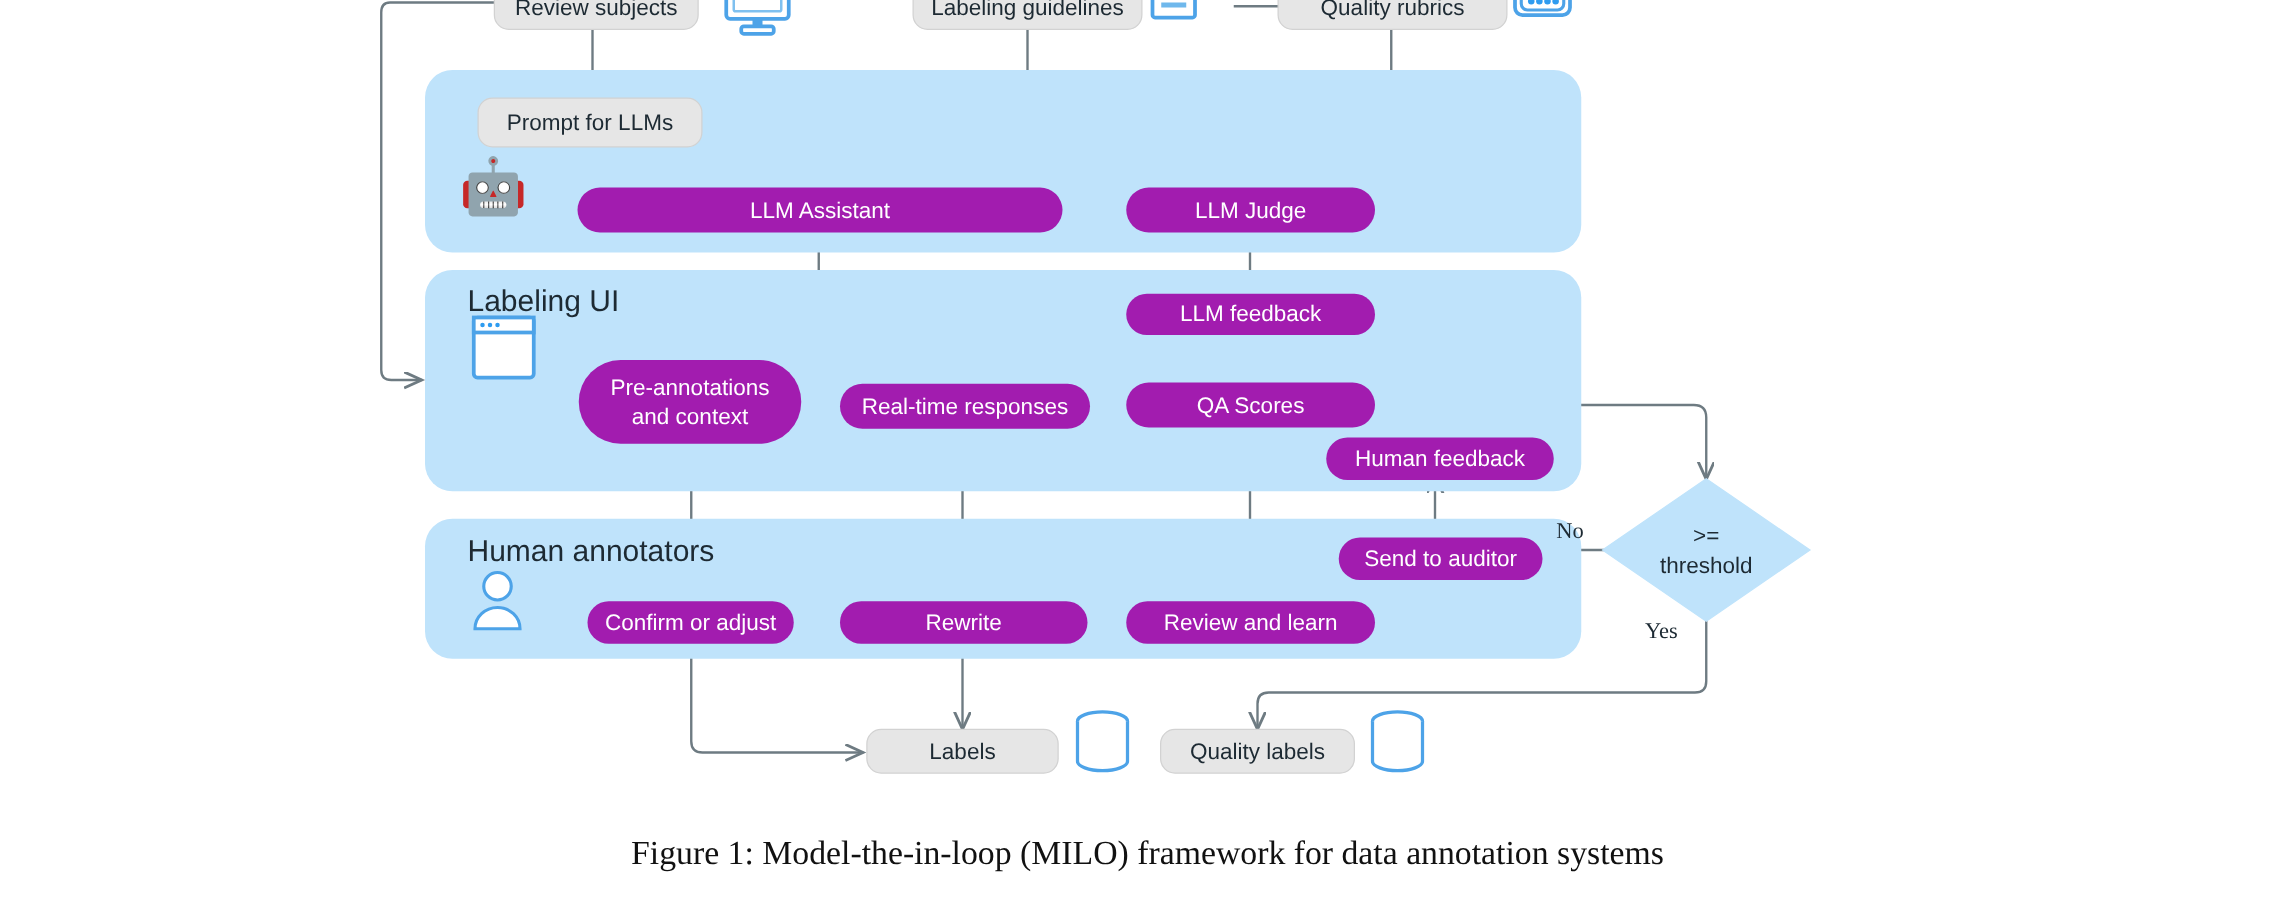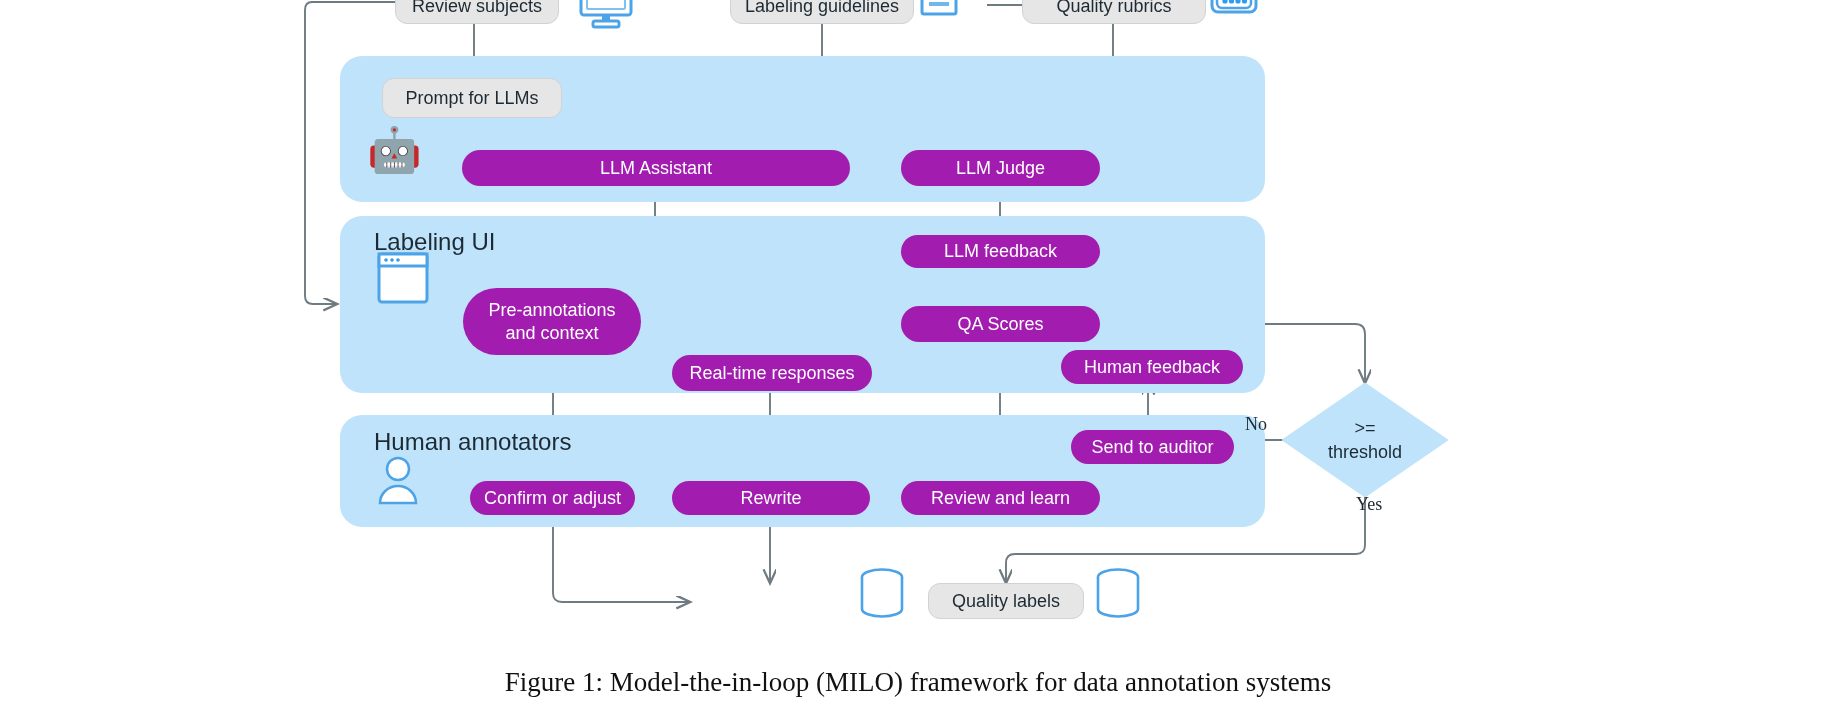--- a/index.html
+++ b/index.html
@@ -220,21 +220,21 @@
         <circle cx="15" cy="8" r="1.8" fill="#2f9cf0"></circle>
         <circle cx="21" cy="8" r="1.8" fill="#2f9cf0"></circle>
       </svg>
     </span>
 
     <div class="node pill-blue two-line" style="left:463px;top:288px;width:178px;height:67px;border-radius:34px;">
       <span>Pre-annotations</span>
       <span>and context</span>
     </div>
 
-    <div class="node pill-blue round" style="left:672px;top:307px;width:200px;height:36px;margin-top:48px;">
+    <div class="node pill-blue round" style="left:672px;top:307px;width:200px;height:36px;">
       <span>Real-time responses</span>
     </div>
 
     <div class="node pill-blue round" style="left:901px;top:235px;width:199px;height:33px;">
       <span>LLM feedback</span>
     </div>
 
     <div class="node pill-blue round" style="left:1061px;top:350px;width:182px;height:34px;">
       <span>Human feedback</span>
     </div>
@@ -274,22 +274,25 @@
       <svg viewBox="0 0 168 116" width="168" height="116">
         <polygon points="84,1 167,58 84,115 1,58" fill="#bfe3fb" stroke="#bfe3fb" stroke-width="1"></polygon>
       </svg>
       <div class="diamond-text">
         <span>&gt;=</span>
         <span>threshold</span>
       </div>
     </div>
 
     <span class="edge-label" style="left:1245px;top:414px;">No</span>
-    <span class="edge-label" style="left:1316px;top:494px;margin-left:40px;">Yes</span>
-
+    <span class="edge-label" style="left:1316px;top:494px;">Yes</span>
+
+    <div class="node pill-grey" style="left:693px;top:583px;width:154px;height:36px;">
+      <span>Labels</span>
+    </div>
 
     <span class="icon" style="left:858px;top:565px;width:48px;height:56px;">
       <svg viewBox="0 0 48 56" width="48" height="56">
         <ellipse cx="24" cy="12" rx="20" ry="7.5" fill="#ffffff" stroke="#4da3e8" stroke-width="2.6"></ellipse>
         <path d="M4,12 L4,44 a20,7.5 0 0 0 40,0 L44,12" fill="#ffffff" stroke="#4da3e8" stroke-width="2.6"></path>
       </svg>
     </span>
 
     <div class="node pill-grey" style="left:928px;top:583px;width:156px;height:36px;">
       <span>Quality labels</span>

